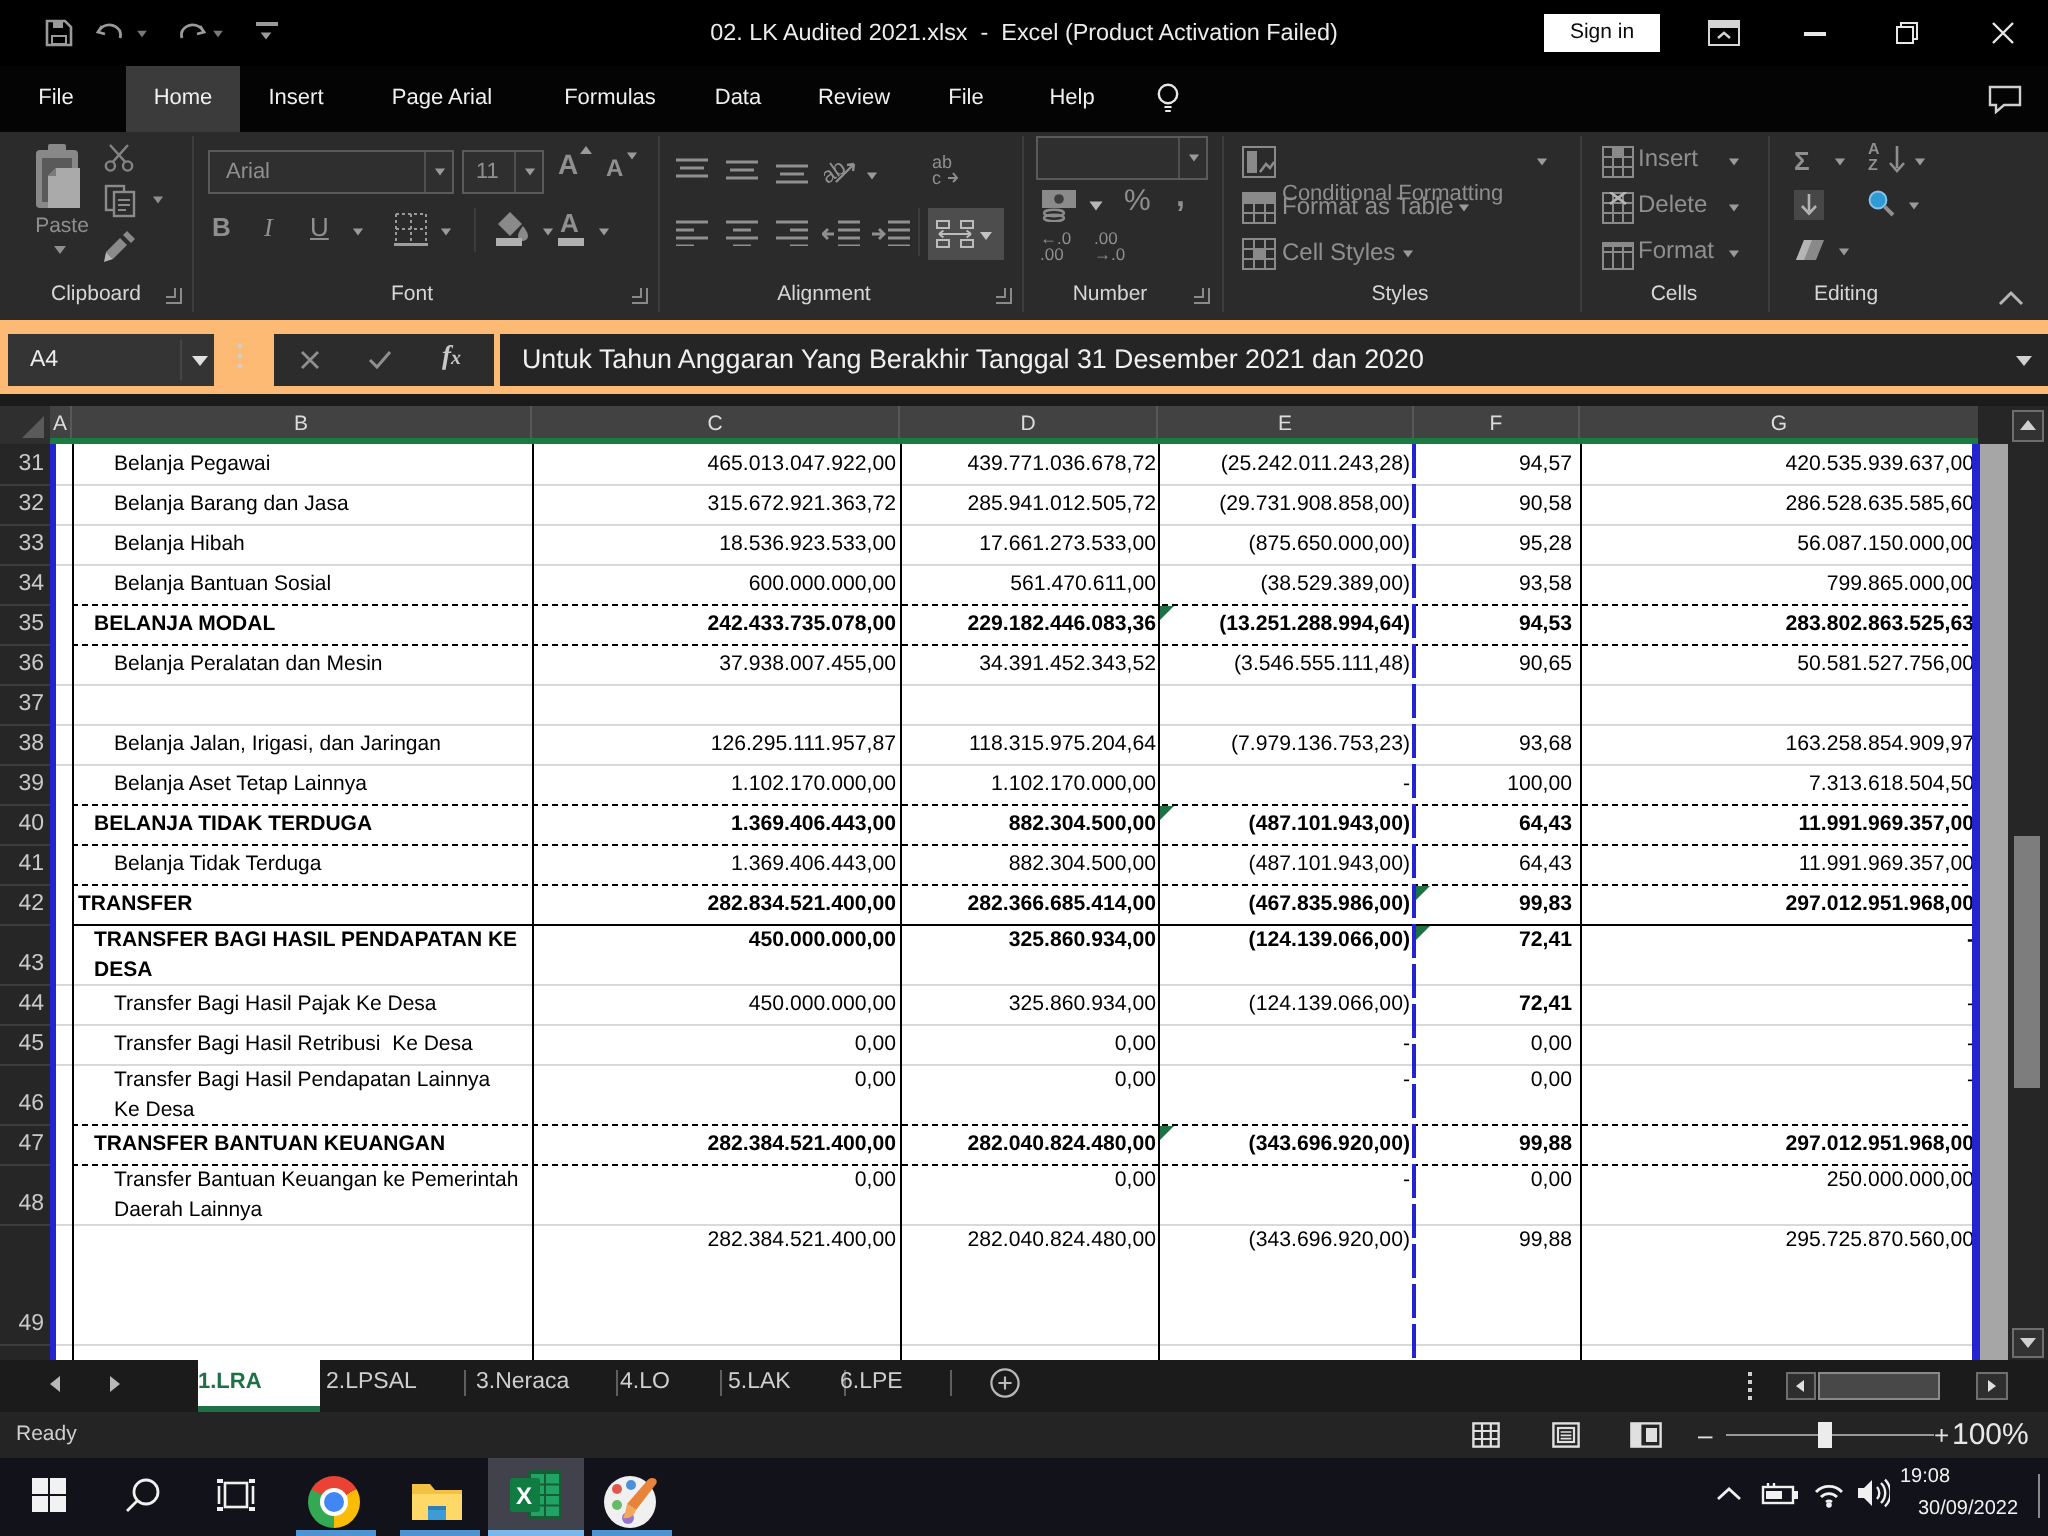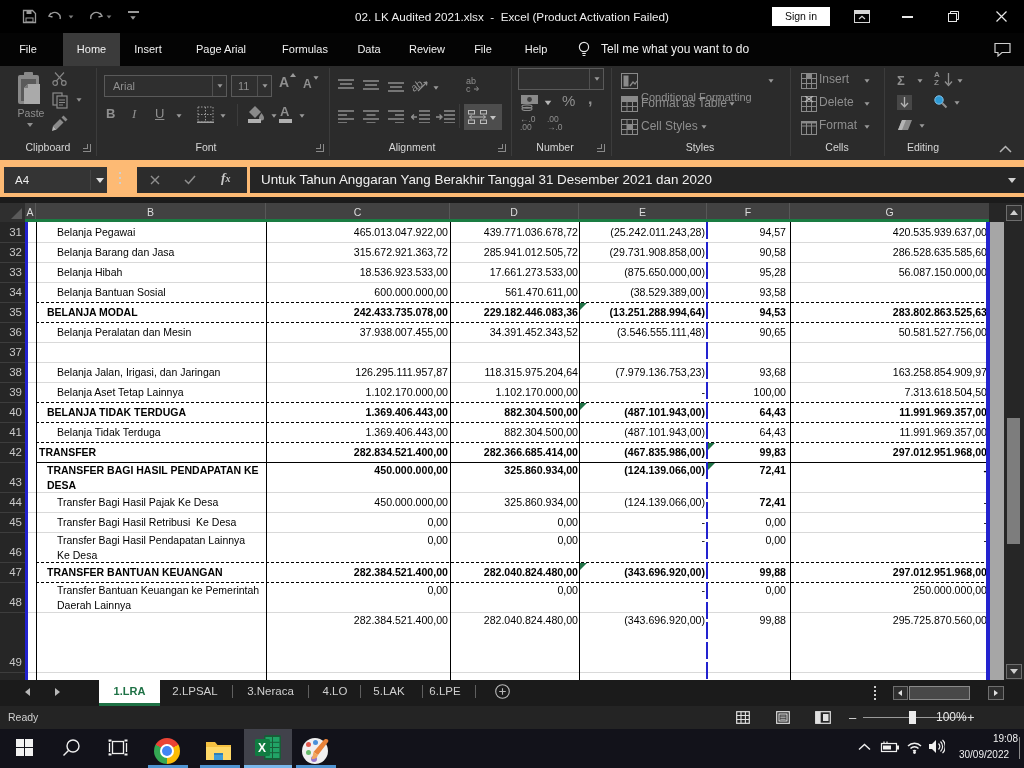--- a/index.html
+++ b/index.html
@@ -69,21 +69,20 @@
  <div class="rtab" style="left:182px;width:78px">Page Arial</div>
  <div class="rtab" style="left:274px;width:62px">Formulas</div>
  <div class="rtab" style="left:350px;width:38px">Data</div>
  <div class="rtab" style="left:404px;width:46px">Review</div>
  <div class="rtab" style="left:464px;width:38px">File</div>
  <div class="rtab" style="left:517px;width:38px">Help</div>
  <svg class="ab" style="left:577px;top:8px" width="14" height="17" viewBox="0 0 14 17">
       <circle cx="7" cy="6" r="4.6" fill="none" stroke="#e8e8e8" stroke-width="1.2"></circle>
       <path d="M5.2 12.5h3.6M5.6 14.5h2.8" stroke="#e8e8e8" stroke-width="1.1"></path>
     </svg>
- <div class="rtab" style="left:601px;width:170px;text-align:left;font-size:12px">Tell me what you want to do</div>
  <svg class="ab" style="left:994px;top:9px" width="17" height="15" viewBox="0 0 17 15">
       <path d="M1 1.5 h15 v9 h-8 l-4 3.5 v-3.5 h-3 z" fill="none" stroke="#cfcfcf" stroke-width="1.2"></path>
     </svg>
 </div>
 
 <div id="ribbon">
 
  <svg class="ab" style="left:16px;top:6px" width="30" height="38" viewBox="0 0 30 38">
       <rect x="2" y="3" width="21" height="29" rx="2" fill="#888888"></rect>
       <rect x="8" y="0" width="9" height="6" rx="1" fill="#888888"></rect>
@@ -325,21 +324,21 @@
 #blueleft{position:absolute;left:25px;top:19px;width:3px;height:458px;background:#2323cf}
 #graystrip{position:absolute;left:990px;top:19px;width:14px;height:458px;background:#a6a6a6}
 
 #vsb{position:absolute;left:1004px;top:0;width:20px;height:477px;background:#262626}
 .sbox{position:absolute;left:2px;width:16px;border:1px solid #6e6e6e;background:#323232}
 #vthumb{position:absolute;left:3px;top:215px;width:13px;height:126px;background:#7d7d7d}
 .utri{width:0;height:0;border-left:4px solid transparent;border-right:4px solid transparent;border-bottom:5px solid #d0d0d0;position:absolute;left:3px;top:5px}
 .dtri{width:0;height:0;border-left:4px solid transparent;border-right:4px solid transparent;border-top:5px solid #d0d0d0;position:absolute;left:3px;top:6px}
 
 #tabsbar{position:absolute;left:0;top:680px;width:1024px;height:26px;background:#1b1b1b}
-.stab{position:absolute;top:0;height:23px;line-height:23px;font-size:11.5px;color:#cfcfcf;text-align:center;white-space:nowrap}
+.stab{position:absolute;top:0;height:23px;line-height:23px;font-size:11.5px;color:#cfcfcf;text-align:left;white-space:nowrap}
 .ssep{position:absolute;top:5px;width:1px;height:13px;background:#5f5f5f}
 
 #statusbar{position:absolute;left:0;top:706px;width:1024px;height:23px;background:#242424;color:#cfcfcf}
 
 #taskbar{position:absolute;left:0;top:729px;width:1024px;height:39px;background:#12121a}
 .ul{position:absolute;top:36px;height:3px;background:#4f94d2}
 </style>
 
 <div id="fbar">
     <div class="ab" style="left:0;top:37px;width:1024px;height:6px;background:#1b1b1b"></div>
@@ -401,20 +400,21 @@
       <div class="num cE">(875.650.000,00)</div>
       <div class="num cF">95,28</div>
       <div class="num cG">56.087.150.000,00</div>
     </div>
  <div class="row" style="top:79px;height:20px;line-height:20px">
       <div class="tb" style="left:57px">Belanja Bantuan Sosial</div>
       <div class="num cC">600.000.000,00</div>
       <div class="num cD">561.470.611,00</div>
       <div class="num cE">(38.529.389,00)</div>
       <div class="num cF">93,58</div>
+      <div class="num cG">799.865.000,00</div>
     </div>
  <div class="row b" style="top:99px;height:20px;line-height:20px">
       <div class="tb" style="left:47px">BELANJA MODAL</div>
       <div class="num cC">242.433.735.078,00</div>
       <div class="num cD">229.182.446.083,36</div>
       <div class="num cE">(13.251.288.994,64)</div>
       <div class="num cF">94,53</div>
       <div class="num cG">283.802.863.525,63</div>
     </div>
  <div class="row" style="top:119px;height:20px;line-height:20px">
@@ -651,21 +651,21 @@
     </svg>
  <svg class="ab" style="left:815px;top:5px" width="16" height="13" viewBox="0 0 16 13">
       <rect x="0.7" y="0.7" width="14.6" height="11.6" fill="none" stroke="#e0e0e0" stroke-width="1.2"></rect>
       <rect x="0.7" y="0.7" width="5" height="11.6" fill="#e0e0e0"></rect>
       <rect x="8" y="3" width="5.5" height="7" fill="#e0e0e0"></rect>
     </svg>
  <div class="ab" style="left:849px;top:0;height:23px;line-height:23px;font-size:13px;color:#e0e0e0">–</div>
  <div class="ab" style="left:863px;top:11px;width:104px;height:1px;background:#9a9a9a"></div>
  <div class="ab" style="left:909px;top:5px;width:7px;height:13px;background:#ececec"></div>
  <div class="ab" style="left:967px;top:0;height:23px;line-height:23px;font-size:13px;color:#e0e0e0">+</div>
- <div class="ab" style="left:936px;top:0;width:32px;height:23px;line-height:23px;font-size:12px;color:#e8e8e8;text-align:left">100%</div>
+ <div class="ab" style="left:976px;top:0;width:32px;height:23px;line-height:23px;font-size:15px;color:#e8e8e8;text-align:left">100%</div>
 </div>
 
 <div id="taskbar">
  <svg class="ab" style="left:16px;top:10px" width="17" height="17" viewBox="0 0 17 17">
       <rect x="0" y="0" width="8" height="8" fill="#f2f2f2"></rect>
       <rect x="9" y="0" width="8" height="8" fill="#f2f2f2"></rect>
       <rect x="0" y="9" width="8" height="8" fill="#f2f2f2"></rect>
       <rect x="9" y="9" width="8" height="8" fill="#f2f2f2"></rect>
     </svg>
  <svg class="ab" style="left:62px;top:9px" width="19" height="19" viewBox="0 0 19 19">
@@ -723,16 +723,16 @@
  <svg class="ab" style="left:906px;top:11px" width="17" height="14" viewBox="0 0 17 14">
       <path d="M2 6 a9 9 0 0 1 13 0" fill="none" stroke="#f0f0f0" stroke-width="1.4"></path>
       <path d="M4.5 8.5 a5.5 5.5 0 0 1 8 0" fill="none" stroke="#f0f0f0" stroke-width="1.4"></path>
       <path d="M7 11 a2.5 2.5 0 0 1 3 0" fill="none" stroke="#f0f0f0" stroke-width="1.4"></path>
       <circle cx="8.5" cy="12.5" r="1.4" fill="#f0f0f0"></circle>
     </svg>
  <svg class="ab" style="left:928px;top:10px" width="17" height="15" viewBox="0 0 17 15">
       <path d="M1 5 h3 l4-4 v13 l-4-4 h-3 z" fill="#f0f0f0"></path>
       <path d="M10.5 4.5 a4.5 4.5 0 0 1 0 6 M12.5 2.5 a7 7 0 0 1 0 10 M14.5 0.8 a9.5 9.5 0 0 1 0 13.4" fill="none" stroke="#f0f0f0" stroke-width="1.2"></path>
     </svg>
- <div class="ab" style="left:950px;top:4px;width:68px;text-align:right;font-size:10px;color:#f2f2f2">19:08</div>
+ <div class="ab" style="left:950px;top:4px;width:68px;text-align:left;font-size:10px;color:#f2f2f2">19:08</div>
  <div class="ab" style="left:950px;top:20px;width:68px;text-align:center;font-size:10px;color:#f2f2f2">30/09/2022</div>
  <div class="ab" style="left:1019px;top:8px;width:1px;height:22px;background:#8a8a8a"></div>
 </div>
 
 </body></html>

